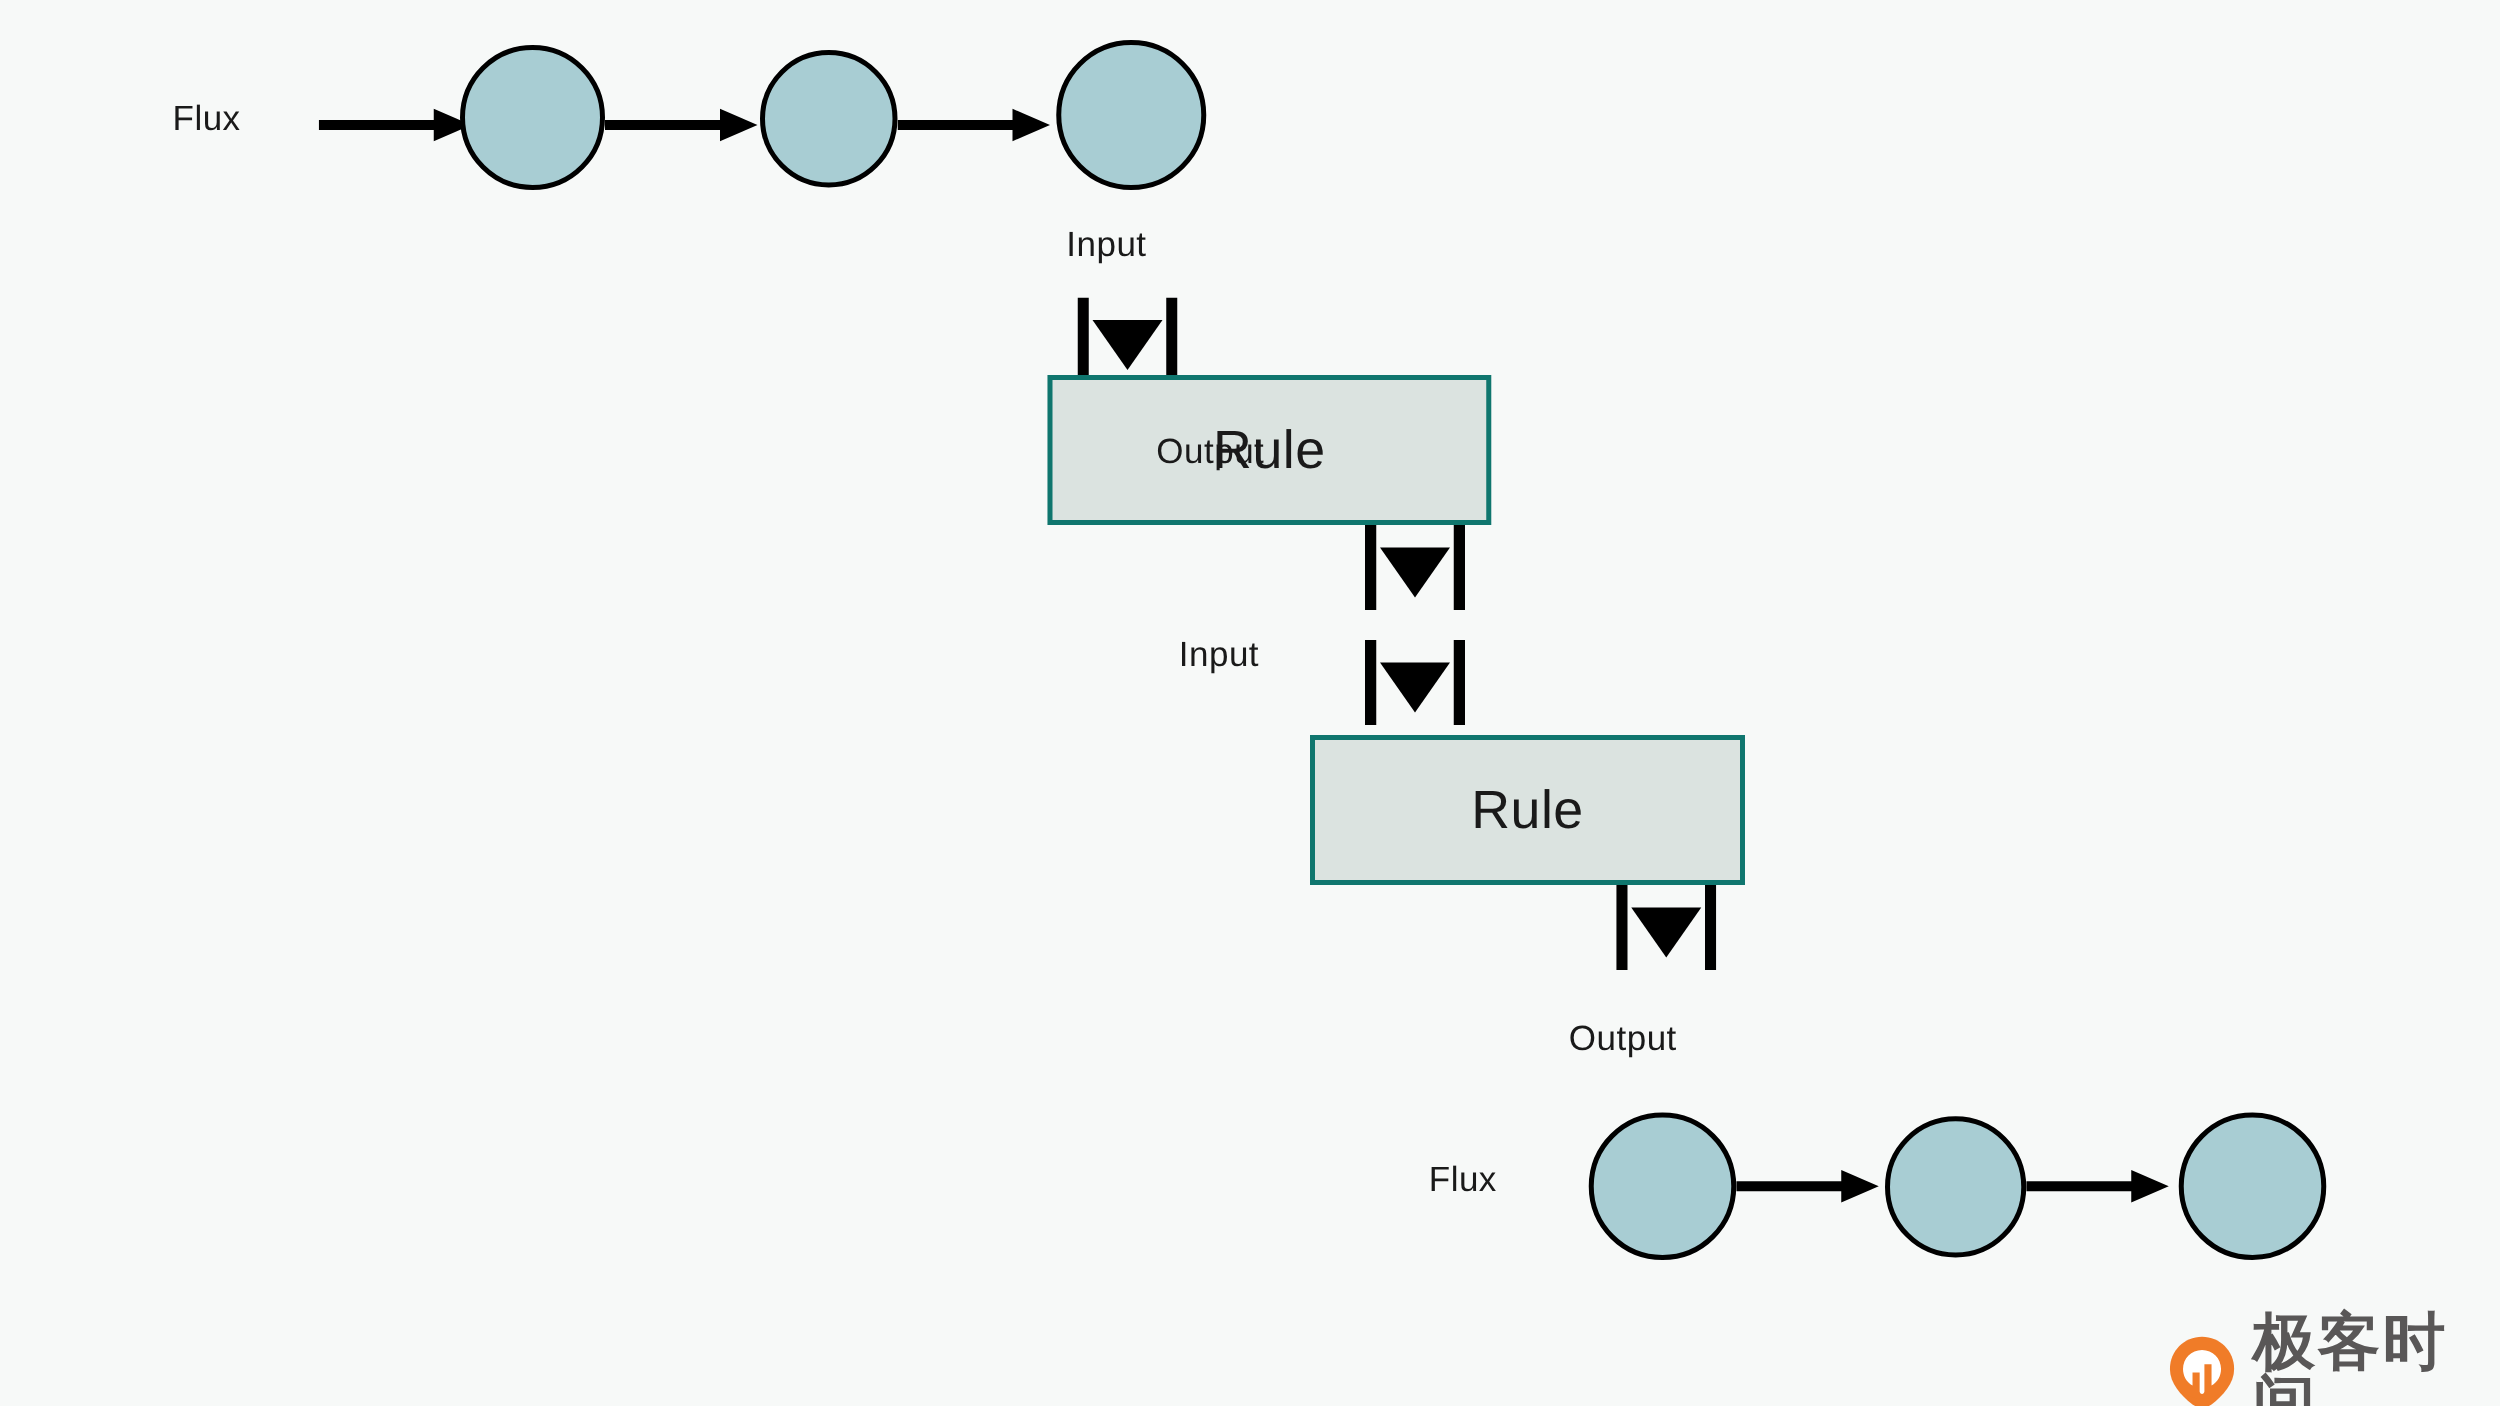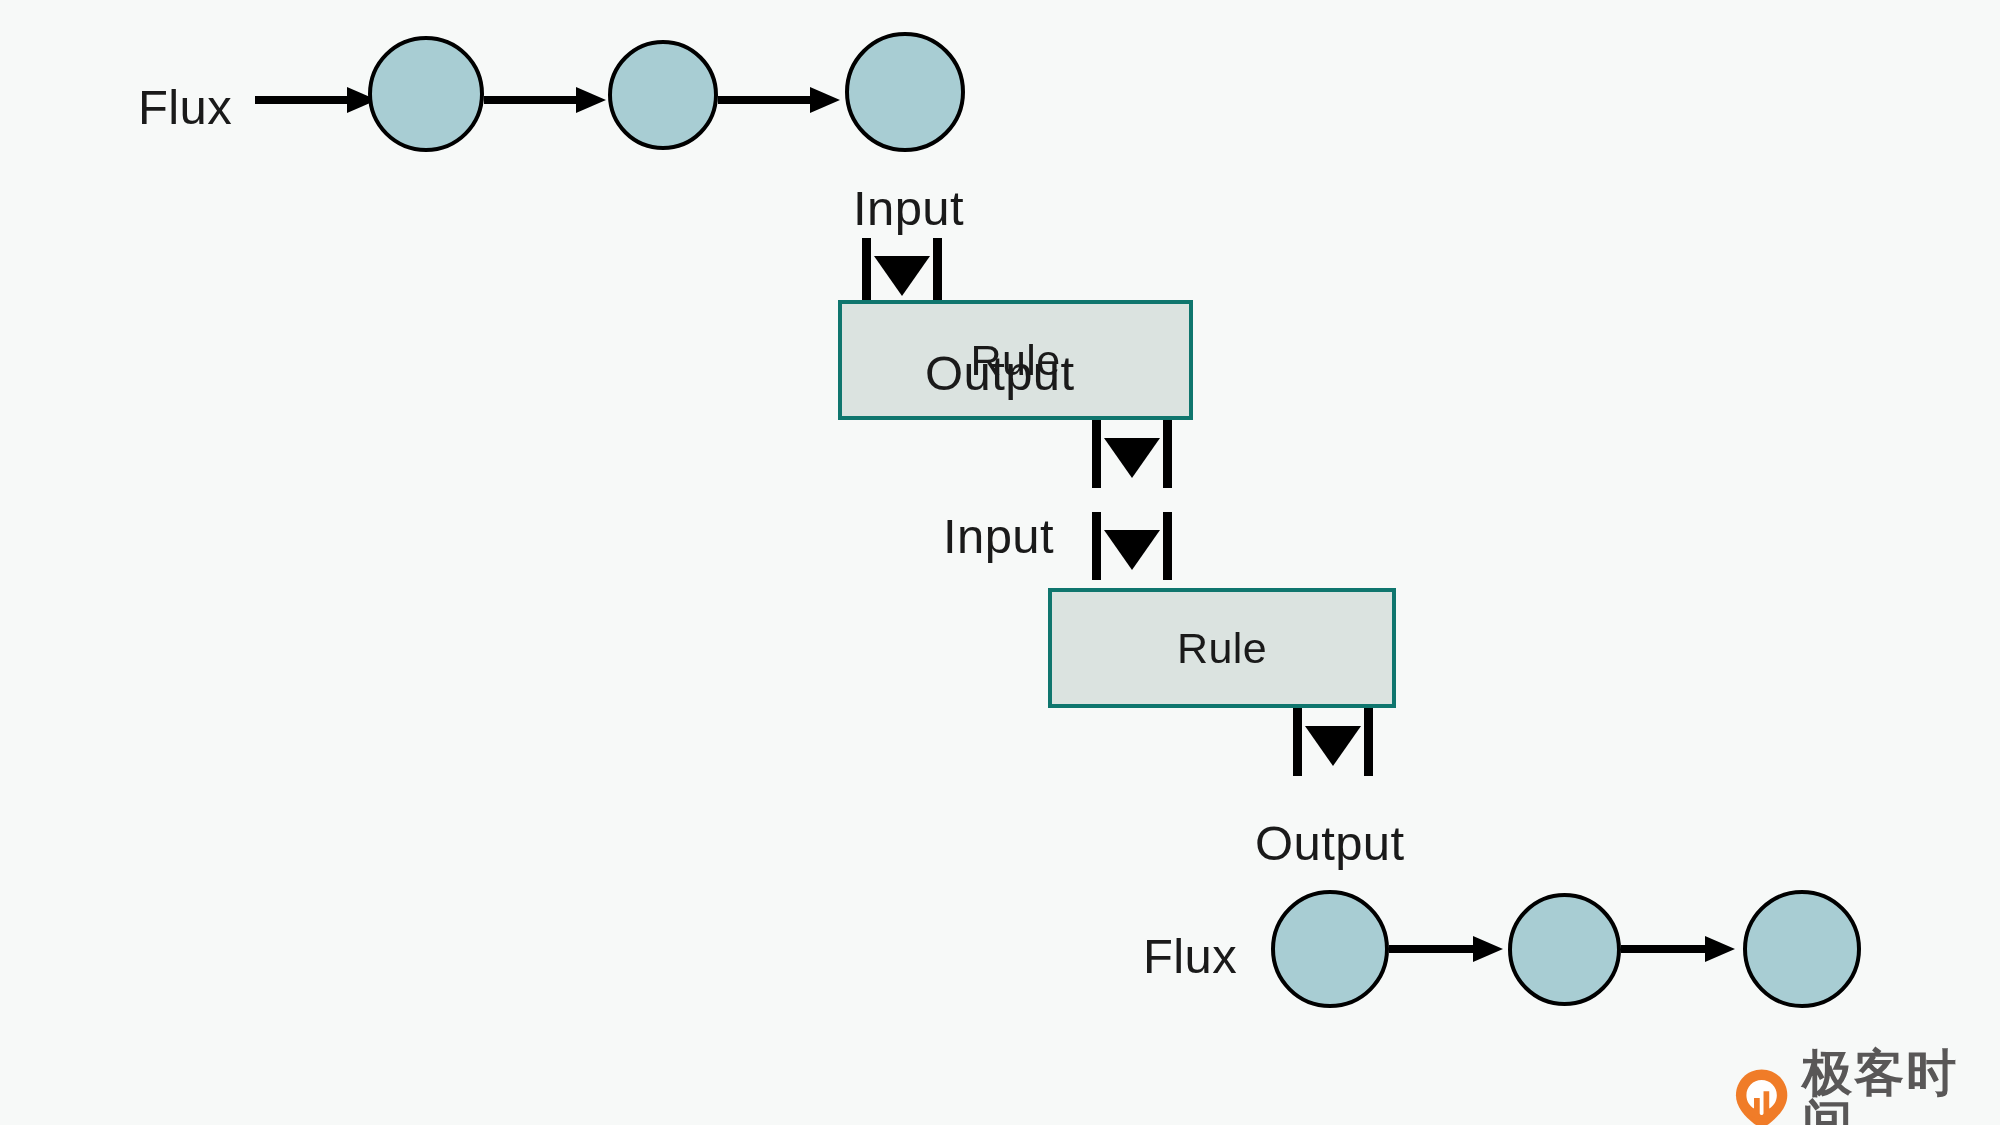--- a/index.html
+++ b/index.html
@@ -36,21 +36,21 @@
     justify-content: center;
   }
   .rule-label {
     font-size: 43px;
     color: #1a1a1a;
     font-family: "Liberation Sans", sans-serif;
     letter-spacing: 0.4px;
   }
   .text-label {
     position: absolute;
-    font-size: 49px;
+    font-size: 28px;
     color: #1a1a1a;
     font-family: "Liberation Sans", sans-serif;
     white-space: nowrap;
     letter-spacing: 0.4px;
     text-align: center;
   }
   .flow-arrow {
     position: absolute;
   }
   .port {

